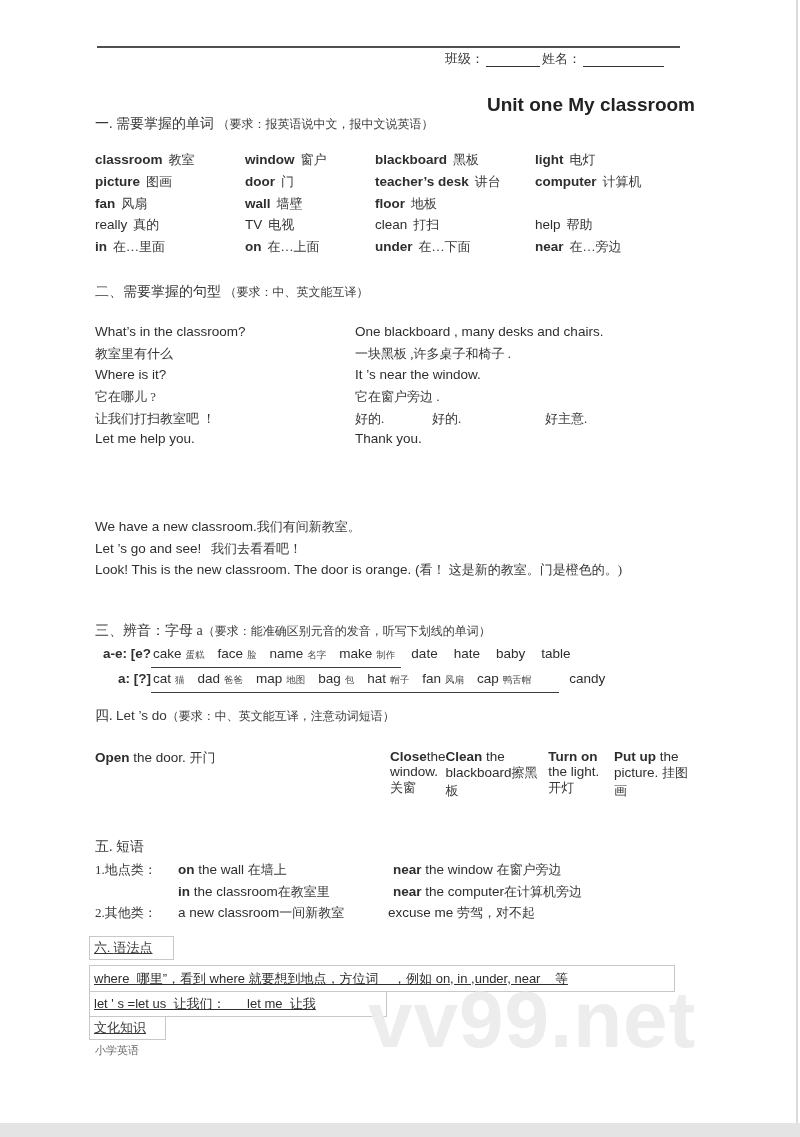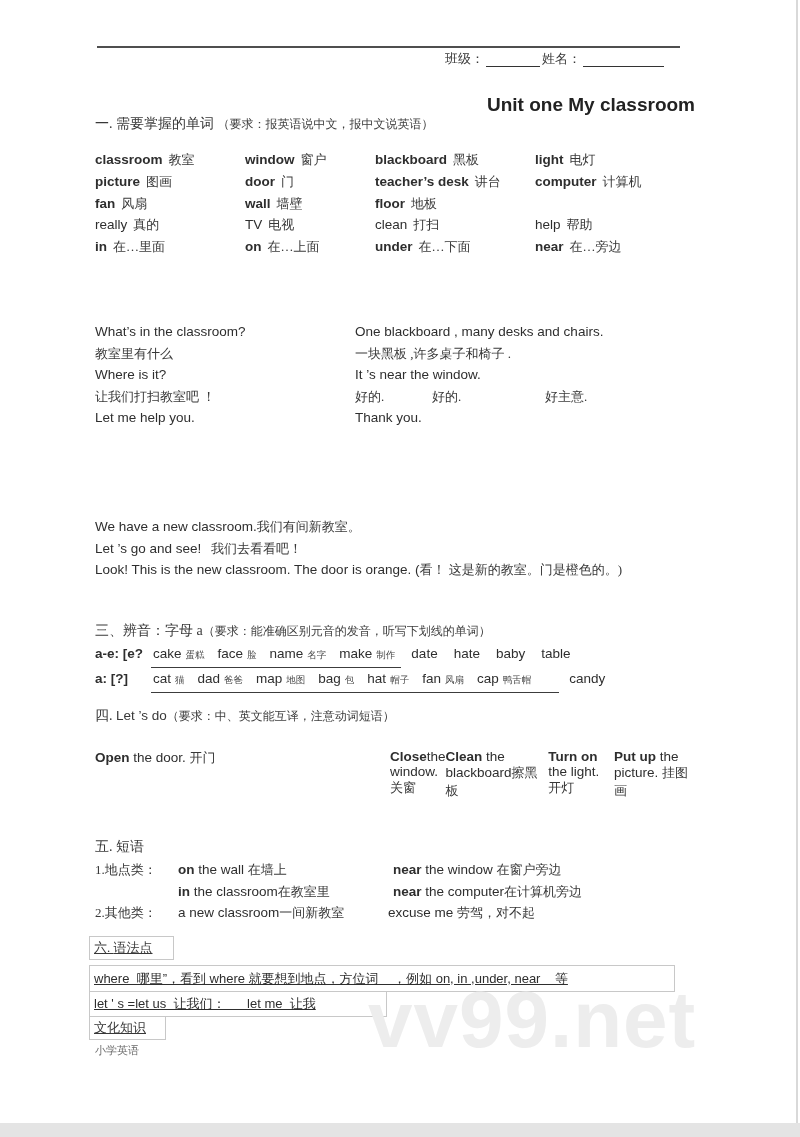--- a/index.html
+++ b/index.html
@@ -30,21 +30,21 @@
   .vcell { display:flex; align-items:baseline; gap:6px; }
 
   .qa { left:95px; top:324px; width:600px; display:grid; grid-auto-rows:21.45px; }
   .qa-row { display:grid; grid-template-columns:260px 1fr; align-items:baseline; }
   .ans3 { display:flex; align-items:baseline; }
   .ans3 .a1 { width:77px; } .ans3 .a2 { width:113px; }
 
   .para { left:95px; top:516px; width:552px; line-height:21.5px; }
 
   .ph-rows { left:95px; top:643px; width:610px; line-height:22px; }
-  .ph-row { display:flex; align-items:baseline; }
+  .ph-row { display:flex; align-items:baseline;text-align:right; }
   .ph-label { width:56px; font-weight:bold; flex:none; }
   .ugrp { display:flex; align-items:baseline; gap:13px; border-bottom:1.5px solid #3c3c3c; padding:0 6px 1px 2px; }
   .ugrp2 { padding-right:28px; }
   .pair { display:flex; align-items:baseline; gap:4px; }
   .rest { display:flex; align-items:baseline; gap:16px; margin-left:10px; }
 
   .letsdo { left:95px; top:749px; width:600px; display:grid;
             grid-template-columns:295px 1fr; grid-auto-rows:21.6px; grid-auto-flow:column; }
   .phr { left:95px; top:859px; width:610px; line-height:21.5px; }
   .phr-row { display:flex; align-items:baseline; }
@@ -162,33 +162,41 @@
     <span class="vcell">
         <span class="en b">under</span>
         <span class="zh">在…下面</span>
       </span>
     <span class="vcell">
         <span class="en b">near</span>
         <span class="zh">在…旁边</span>
       </span>
   </div>
 
+  <div class="abs sec-head zh" style="left:95px; top:283px;">
+    <span>二、</span><span>需要掌握的句型</span>
+    <span class="req">（要求：中、英文能互译）</span>
+  </div>
 
   <div class="abs qa">
     <div class="qa-row">
         <span class="en pre">What’s in the classroom?</span>
         <span class="en pre">One blackboard , many desks and chairs.</span>
       </div>
     <div class="qa-row">
         <span class="zh pre">教室里有什么</span>
         <span class="zh pre">一块黑板 ,许多桌子和椅子 .</span>
       </div>
     <div class="qa-row">
         <span class="en pre">Where is it?</span>
         <span class="en pre">It ’s near the window.</span>
+      </div>
+    <div class="qa-row">
+        <span class="zh pre">它在哪儿 ?</span>
+        <span class="zh pre">它在窗户旁边 .</span>
       </div>
     <div class="qa-row">
         <span class="zh pre">让我们打扫教室吧 ！</span>
         <span class="ans3">
           <span class="zh a1">好的.</span>
           <span class="zh a2">好的.</span>
           <span class="zh">好主意.</span>
         </span>
       </div>
     <div class="qa-row">

